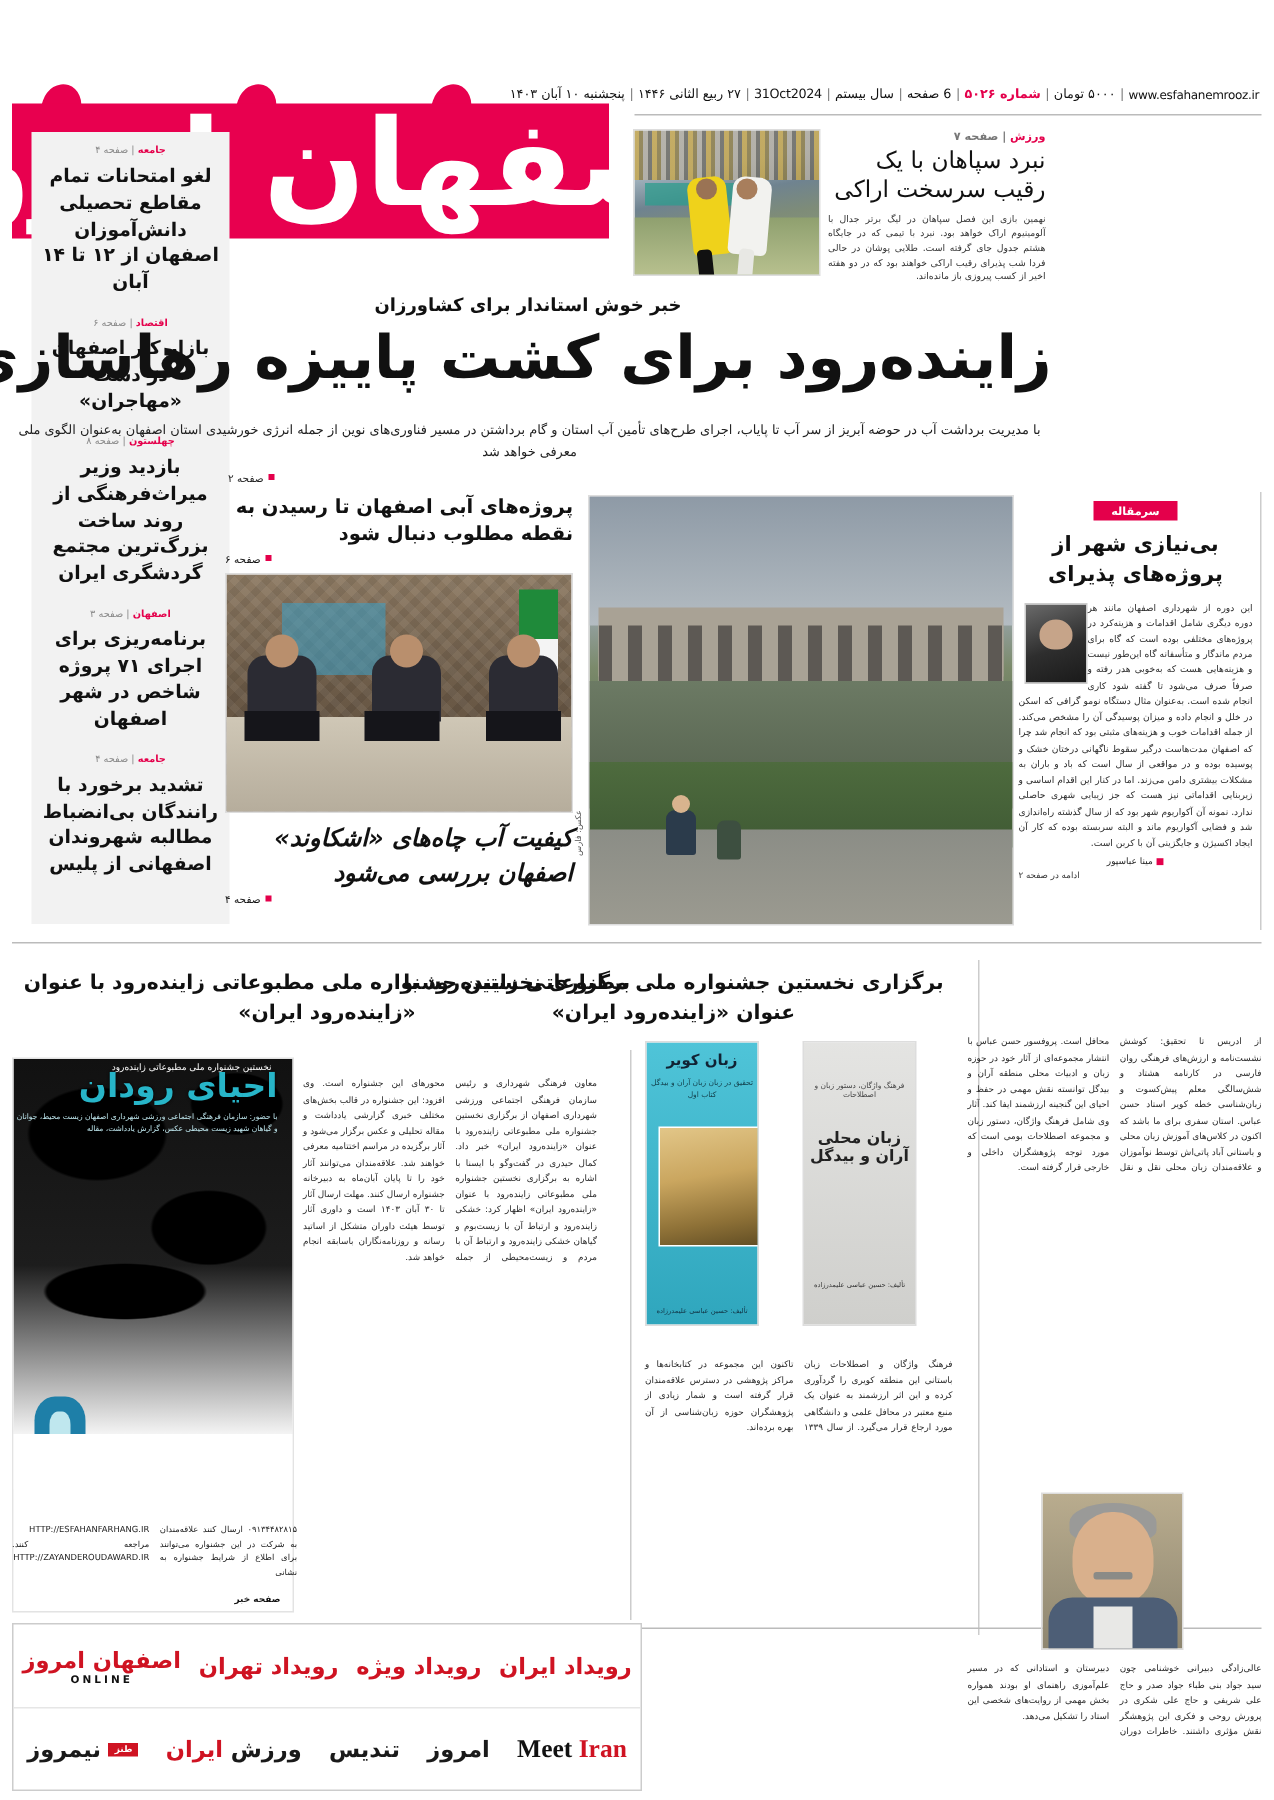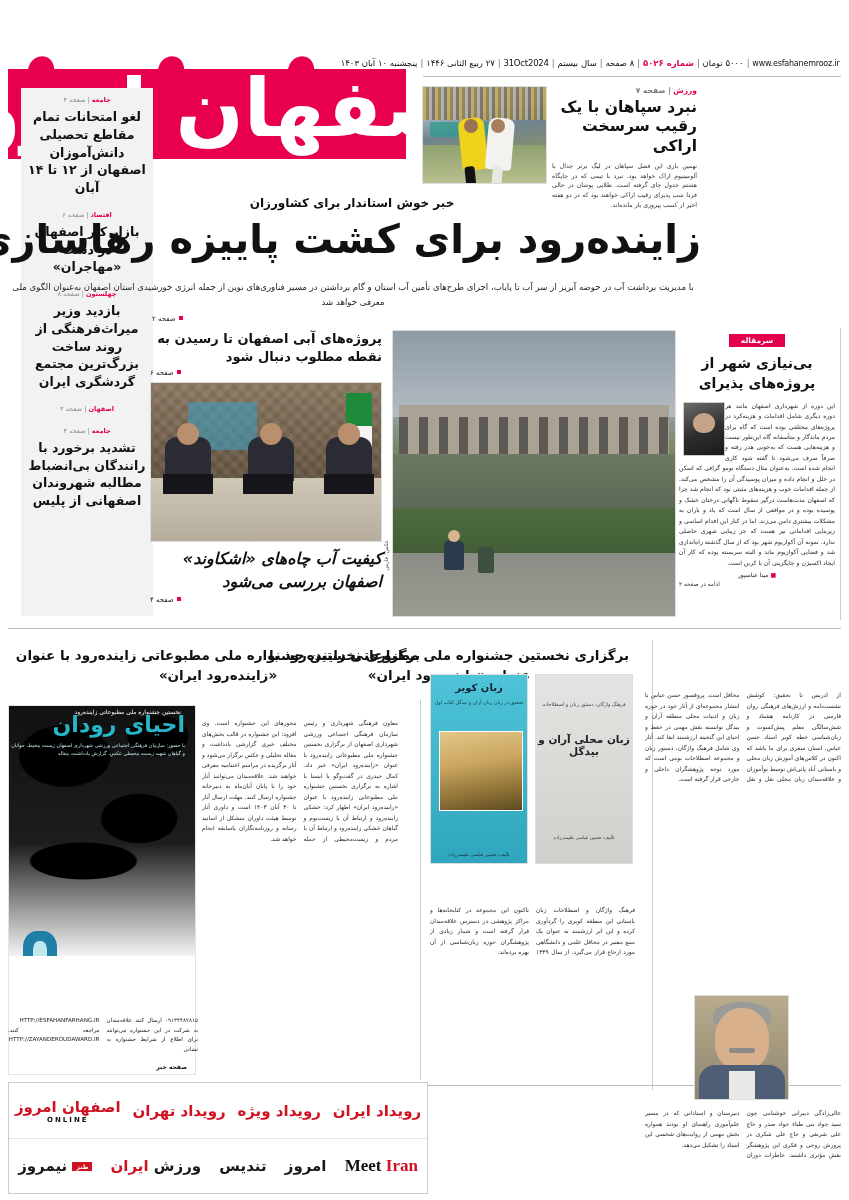--- a/index.html
+++ b/index.html
@@ -39,21 +39,21 @@
   .logo-dots{position:absolute;top:60px;left:8px;width:398px;height:22px;}
   .dot{position:absolute;width:26px;height:30px;background:#e8004f;
        border-radius:50% 50% 50% 6%;transform:rotate(18deg);}
 
   
   .sports-teaser{position:absolute;top:86px;right:152px;width:275px;height:100px;}
   .kicker{font-size:7.5px;white-space:nowrap;text-align:right;margin-bottom:3px;}
   .kicker b{color:#e4004b;}
   .kicker span{color:#777;font-weight:bold;}
   .sports-title{
-    font-size:15.5px;font-weight:bold;line-height:1.25;text-align:right;
+    font-size:15.5px;font-weight:normal;line-height:1.25;text-align:right;
     width:145px;
   }
   .sports-lead{
     font-size:6.2px;line-height:1.55;text-align:justify;color:#333;
     width:145px;margin-top:5px;
   }
   .sports-photo{
     position:absolute;top:0;left:0;width:125px;height:98px;
     background:linear-gradient(170deg,#b9c5ce 0%,#9fb0bb 28%,#6f8390 45%,#7e8c78 62%,#93a07f 100%);
     overflow:hidden;border:1px solid #ddd;box-sizing:border-box;
@@ -203,21 +203,21 @@
   .po-sup{position:absolute;top:2px;right:14px;color:#fff;font-size:6px;}
   .po-meta{position:absolute;top:36px;right:10px;color:#bfe7ee;font-size:5px;line-height:1.5;text-align:right;}
   .po-logo{position:absolute;bottom:28%;left:14px;width:34px;height:40px;background:#1e7fa8;
     border-radius:40% 40% 6px 6px;}
   .po-logo:after{content:"";position:absolute;top:10px;left:10px;width:14px;height:22px;background:#bfe7ee;border-radius:40% 40% 2px 2px;}
   .po-strip{position:absolute;bottom:0;left:0;width:100%;height:32%;background:#fff;}
   .po-row{position:absolute;bottom:22%;left:0;width:100%;height:10%;
     background:repeating-linear-gradient(90deg,#222 0 5px,#fff 5px 11px);}
   .po-foot{position:absolute;bottom:4px;right:8px;font-size:6px;font-weight:bold;color:#111;}
 
-  .book{position:absolute;top:674px;width:98px;height:190px;border:1px solid #ddd;box-sizing:border-box;overflow:hidden;}
+  .book{position:absolute;top:694px;width:76px;height:190px;border:1px solid #ddd;box-sizing:border-box;overflow:hidden;}
   .book-a{left:430px;background:linear-gradient(180deg,#4fc4d8,#2fa6bd);}
   .book-b{left:535px;background:linear-gradient(180deg,#e4e4e2,#cfcfcc);}
   .bk-title{position:absolute;top:7px;left:0;width:100%;text-align:center;font-size:10px;font-weight:bold;color:#123;}
   .bk-sub{position:absolute;top:24px;left:0;width:100%;text-align:center;font-size:5px;color:#14424e;line-height:1.5;}
   .bk-img{position:absolute;top:56px;left:8px;width:82px;height:78px;
     background:linear-gradient(170deg,#e2c688 0%,#caa65f 40%,#8e7137 75%,#5d4a22 100%);border:1px solid #fff;}
   .bk-auth{position:absolute;bottom:6px;left:0;width:100%;text-align:center;font-size:4.5px;color:#134;}
   .bk-b-title{position:absolute;top:58px;left:0;width:100%;text-align:center;font-size:10.5px;font-weight:bold;color:#222;}
   .bk-b-sup{position:absolute;top:26px;left:0;width:100%;text-align:center;font-size:5px;color:#444;}
   .bk-b-auth{position:absolute;bottom:22px;left:0;width:100%;text-align:center;font-size:4.5px;color:#333;line-height:1.6;}
@@ -260,21 +260,21 @@
 
   <div class="masthead">
 
     <div class="info-bar">
       <span class="info-url">www.esfahanemrooz.ir</span>
       <span class="info-sep">|</span>
       <span>۵۰۰۰ تومان</span>
       <span class="info-sep">|</span>
       <span class="info-issue">شماره ۵۰۲۶</span>
       <span class="info-sep">|</span>
-      <span>۸ صفحه</span>
+      <span>6 صفحه</span>
       <span class="info-sep">|</span>
       <span>سال بیستم</span>
       <span class="info-sep">|</span>
       <span>31Oct2024</span>
       <span class="info-sep">|</span>
       <span>۲۷ ربیع الثانی ۱۴۴۶</span>
       <span class="info-sep">|</span>
       <span>پنجشنبه ۱۰ آبان ۱۴۰۳</span>
     </div>
 
@@ -332,20 +332,21 @@
         <span>| صفحه ۸</span>
       </div>
       <div class="side-title">بازدید وزیر میراث‌فرهنگی از روند ساخت بزرگ‌ترین مجتمع گردشگری ایران</div>
     </div>
 
     <div class="side-item">
       <div class="side-kicker">
         <b>اصفهان</b>
         <span>| صفحه ۳</span>
       </div>
+      <div class="side-title">برنامه‌ریزی برای اجرای ۷۱ پروژه شاخص در شهر اصفهان</div>
     </div>
 
     <div class="side-item">
       <div class="side-kicker">
         <b>جامعه</b>
         <span>| صفحه ۴</span>
       </div>
       <div class="side-title">تشدید برخورد با رانندگان بی‌انضباط مطالبه شهروندان اصفهانی از پلیس</div>
     </div>
   </div>

